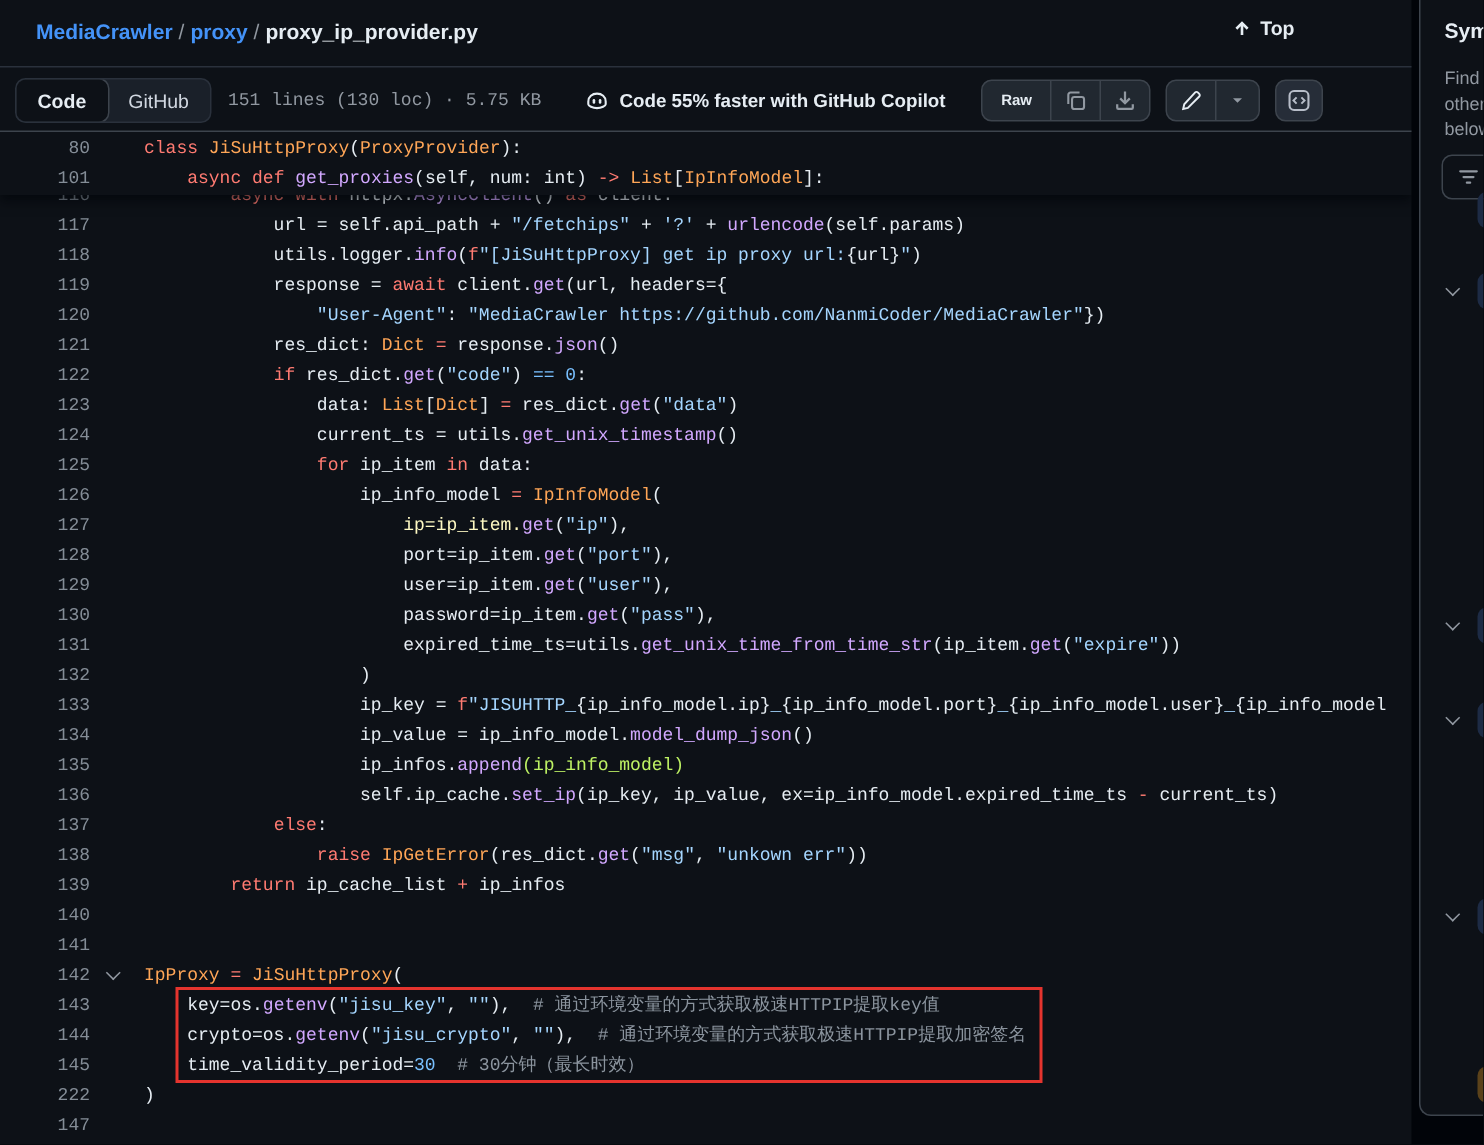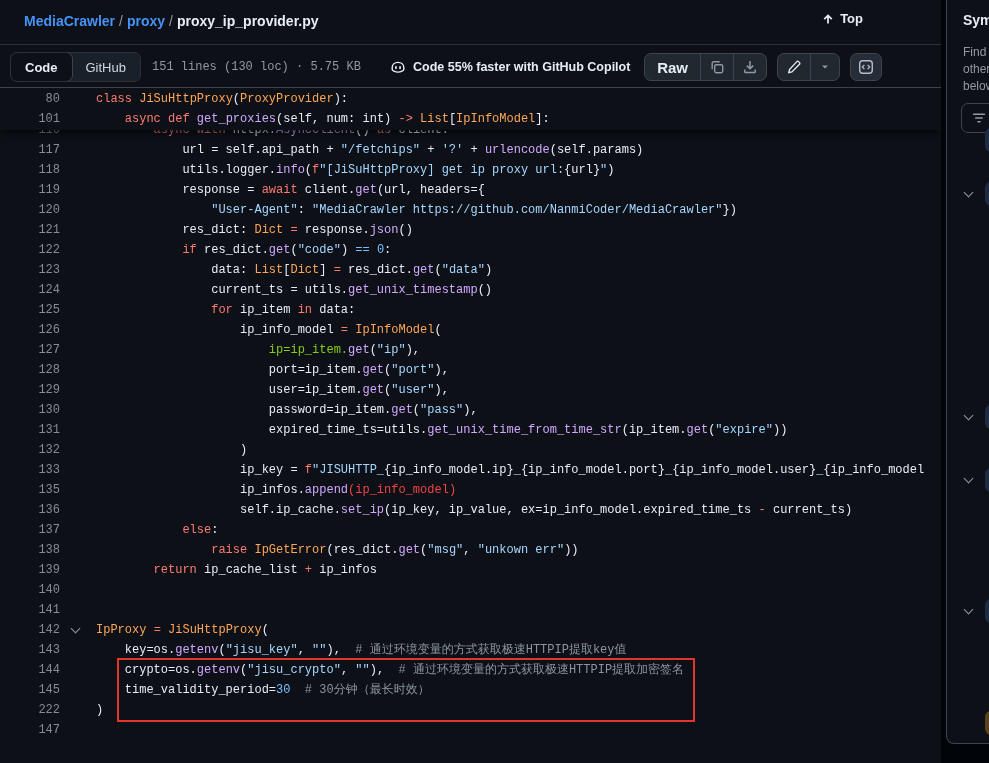--- a/index.html
+++ b/index.html
@@ -20,21 +20,21 @@
   .toolbar { position:absolute; left:0; top:44px; width:100%; height:44px; border-top:1px solid #2a313c; border-bottom:1px solid #3d444d; }
   .seg { position:absolute; left:10px; top:7px; height:30px; background:#1a2029; border:1px solid #2a313c; border-radius:7px; display:flex; align-items:stretch; overflow:hidden; }
   .seg-tab { padding:0 14px; display:flex; align-items:center; font-size:13px; color:#d1d7e0; cursor:pointer; }
   .seg-tab.active { background:#0d1117; border:1px solid #3d444d; border-radius:7px; font-weight:600; color:#e6edf3; margin:-1px; }
   .file-info { position:absolute; left:152px; top:15px; font-family:"Liberation Mono","DejaVu Sans Mono",monospace; font-size:12px; color:#9198a1; white-space:nowrap; }
   .copilot { position:absolute; left:390px; top:14px; display:flex; align-items:center; gap:7px; font-size:12.5px; font-weight:600; color:#e6edf3; }
   .actions { position:absolute; right:59px; top:8px; display:flex; gap:10px; align-items:center; }
   .btn-group { display:flex; height:28px; background:#212830; border:1px solid #3d444d; border-radius:7px; overflow:hidden; }
   .btn-cell { display:flex; align-items:center; justify-content:center; padding:0 8px; border-left:1px solid #3d444d; cursor:pointer; }
   .btn-cell:first-child { border-left:none; }
-  .raw-label { font-size:15px; font-weight:600; color:#e6edf3; padding:0 4px; }
+  .raw-label { font-size:10px; font-weight:600; color:#e6edf3; padding:0 4px; }
   .sq-btn { width:32px; height:28px; background:#262d38; border:1px solid #3d444d; border-radius:7px; display:flex; align-items:center; justify-content:center; cursor:pointer; }
 
   
   .code-area { position:absolute; left:0; top:88px; width:100%; height:675px; overflow:hidden; }
   #code-rows { position:absolute; left:0; top:32px; width:100%; }
   .code-row { position:relative; height:20px; white-space:pre; }
   .ln { position:absolute; left:0; top:0; width:60px; text-align:right; font-family:"Liberation Mono","DejaVu Sans Mono",monospace; font-size:12px; line-height:20px; color:#848d97; }
   .cl { position:absolute; left:96px; top:0; font-family:"Liberation Mono","DejaVu Sans Mono",monospace; font-size:12px; line-height:20px; }
   .fold { position:absolute; left:72px; top:5px; width:7px; height:7px; border-right:1.6px solid #9198a1; border-bottom:1.6px solid #9198a1; transform:rotate(45deg); cursor:pointer; }
   .sticky { position:absolute; left:0; top:0; width:100%; height:42px; background:#0d1117; box-shadow:0 4px 7px rgba(1,4,9,0.65); z-index:5; padding-top:1px; }
@@ -141,28 +141,29 @@
         <div class="code-row"><span class="ln">117</span><span class="cl"><span style="color: rgb(230, 237, 243);">            url = self.api_path + </span><span style="color: rgb(165, 214, 255);">"/fetchips"</span><span style="color: rgb(230, 237, 243);"> + </span><span style="color: rgb(165, 214, 255);">'?'</span><span style="color: rgb(230, 237, 243);"> + </span><span style="color: rgb(210, 168, 255);">urlencode</span><span style="color: rgb(230, 237, 243);">(self.params)</span></span></div>
         <div class="code-row"><span class="ln">118</span><span class="cl"><span style="color: rgb(230, 237, 243);">            utils.logger.</span><span style="color: rgb(210, 168, 255);">info</span><span style="color: rgb(230, 237, 243);">(</span><span style="color: rgb(255, 123, 114);">f</span><span style="color: rgb(165, 214, 255);">"[JiSuHttpProxy] get ip proxy url:</span><span style="color: rgb(230, 237, 243);">{url}</span><span style="color: rgb(165, 214, 255);">"</span><span style="color: rgb(230, 237, 243);">)</span></span></div>
         <div class="code-row"><span class="ln">119</span><span class="cl"><span style="color: rgb(230, 237, 243);">            response = </span><span style="color: rgb(255, 123, 114);">await</span><span style="color: rgb(230, 237, 243);"> client.</span><span style="color: rgb(210, 168, 255);">get</span><span style="color: rgb(230, 237, 243);">(url, headers={</span></span></div>
         <div class="code-row"><span class="ln">120</span><span class="cl"><span style="color: rgb(230, 237, 243);">                </span><span style="color: rgb(165, 214, 255);">"User-Agent"</span><span style="color: rgb(230, 237, 243);">: </span><span style="color: rgb(165, 214, 255);">"MediaCrawler https://github.com/NanmiCoder/MediaCrawler"</span><span style="color: rgb(230, 237, 243);">})</span></span></div>
         <div class="code-row"><span class="ln">121</span><span class="cl"><span style="color: rgb(230, 237, 243);">            res_dict: </span><span style="color: rgb(255, 166, 87);">Dict</span><span style="color: rgb(230, 237, 243);"> </span><span style="color: rgb(255, 123, 114);">=</span><span style="color: rgb(230, 237, 243);"> response.</span><span style="color: rgb(210, 168, 255);">json</span><span style="color: rgb(230, 237, 243);">()</span></span></div>
         <div class="code-row"><span class="ln">122</span><span class="cl"><span style="color: rgb(230, 237, 243);">            </span><span style="color: rgb(255, 123, 114);">if</span><span style="color: rgb(230, 237, 243);"> res_dict.</span><span style="color: rgb(210, 168, 255);">get</span><span style="color: rgb(230, 237, 243);">(</span><span style="color: rgb(165, 214, 255);">"code"</span><span style="color: rgb(230, 237, 243);">) </span><span style="color: rgb(121, 192, 255);">==</span><span style="color: rgb(230, 237, 243);"> </span><span style="color: rgb(121, 192, 255);">0</span><span style="color: rgb(230, 237, 243);">:</span></span></div>
         <div class="code-row"><span class="ln">123</span><span class="cl"><span style="color: rgb(230, 237, 243);">                data: </span><span style="color: rgb(255, 166, 87);">List</span><span style="color: rgb(230, 237, 243);">[</span><span style="color: rgb(255, 166, 87);">Dict</span><span style="color: rgb(230, 237, 243);">] </span><span style="color: rgb(255, 123, 114);">=</span><span style="color: rgb(230, 237, 243);"> res_dict.</span><span style="color: rgb(210, 168, 255);">get</span><span style="color: rgb(230, 237, 243);">(</span><span style="color: rgb(165, 214, 255);">"data"</span><span style="color: rgb(230, 237, 243);">)</span></span></div>
         <div class="code-row"><span class="ln">124</span><span class="cl"><span style="color: rgb(230, 237, 243);">                current_ts = utils.</span><span style="color: rgb(210, 168, 255);">get_unix_timestamp</span><span style="color: rgb(230, 237, 243);">()</span></span></div>
         <div class="code-row"><span class="ln">125</span><span class="cl"><span style="color: rgb(230, 237, 243);">                </span><span style="color: rgb(255, 123, 114);">for</span><span style="color: rgb(230, 237, 243);"> ip_item </span><span style="color: rgb(255, 123, 114);">in</span><span style="color: rgb(230, 237, 243);"> data:</span></span></div>
         <div class="code-row"><span class="ln">126</span><span class="cl"><span style="color: rgb(230, 237, 243);">                    ip_info_model </span><span style="color: rgb(255, 123, 114);">=</span><span style="color: rgb(230, 237, 243);"> </span><span style="color: rgb(255, 166, 87);">IpInfoModel</span><span style="color: rgb(230, 237, 243);">(</span></span></div>
-        <div class="code-row"><span class="ln">127</span><span class="cl"><span style="color: #84cc16;">                        ip=ip_item.</span><span style="color: rgb(210, 168, 255);">get</span><span style="color: rgb(230, 237, 243);">(</span><span style="color: rgb(165, 214, 255);">"ip"</span><span style="color: rgb(230, 237, 243);">),</span></span></div>
+        <div class="code-row"><span class="ln">127</span><span class="cl"><span style="color: #fef9c3;">                        ip=ip_item.</span><span style="color: rgb(210, 168, 255);">get</span><span style="color: rgb(230, 237, 243);">(</span><span style="color: rgb(165, 214, 255);">"ip"</span><span style="color: rgb(230, 237, 243);">),</span></span></div>
         <div class="code-row"><span class="ln">128</span><span class="cl"><span style="color: rgb(230, 237, 243);">                        port=ip_item.</span><span style="color: rgb(210, 168, 255);">get</span><span style="color: rgb(230, 237, 243);">(</span><span style="color: rgb(165, 214, 255);">"port"</span><span style="color: rgb(230, 237, 243);">),</span></span></div>
         <div class="code-row"><span class="ln">129</span><span class="cl"><span style="color: rgb(230, 237, 243);">                        user=ip_item.</span><span style="color: rgb(210, 168, 255);">get</span><span style="color: rgb(230, 237, 243);">(</span><span style="color: rgb(165, 214, 255);">"user"</span><span style="color: rgb(230, 237, 243);">),</span></span></div>
         <div class="code-row"><span class="ln">130</span><span class="cl"><span style="color: rgb(230, 237, 243);">                        password=ip_item.</span><span style="color: rgb(210, 168, 255);">get</span><span style="color: rgb(230, 237, 243);">(</span><span style="color: rgb(165, 214, 255);">"pass"</span><span style="color: rgb(230, 237, 243);">),</span></span></div>
         <div class="code-row"><span class="ln">131</span><span class="cl"><span style="color: rgb(230, 237, 243);">                        expired_time_ts=utils.</span><span style="color: rgb(210, 168, 255);">get_unix_time_from_time_str</span><span style="color: rgb(230, 237, 243);">(ip_item.</span><span style="color: rgb(210, 168, 255);">get</span><span style="color: rgb(230, 237, 243);">(</span><span style="color: rgb(165, 214, 255);">"expire"</span><span style="color: rgb(230, 237, 243);">))</span></span></div>
         <div class="code-row"><span class="ln">132</span><span class="cl"><span style="color: rgb(230, 237, 243);">                    )</span></span></div>
         <div class="code-row"><span class="ln">133</span><span class="cl"><span style="color: rgb(230, 237, 243);">                    ip_key = </span><span style="color: rgb(255, 123, 114);">f</span><span style="color: rgb(165, 214, 255);">"JISUHTTP_</span><span style="color: rgb(230, 237, 243);">{ip_info_model.ip}</span><span style="color: rgb(165, 214, 255);">_</span><span style="color: rgb(230, 237, 243);">{ip_info_model.port}</span><span style="color: rgb(165, 214, 255);">_</span><span style="color: rgb(230, 237, 243);">{ip_info_model.user}</span><span style="color: rgb(165, 214, 255);">_</span><span style="color: rgb(230, 237, 243);">{ip_info_model</span></span></div>
-        <div class="code-row"><span class="ln">135</span><span class="cl"><span style="color: rgb(230, 237, 243);">                    ip_infos.</span><span style="color: rgb(210, 168, 255);">append</span><span style="color: #ef4444;">(ip_info_model)</span></span></div>
+        <div class="code-row"><span class="ln">134</span><span class="cl"><span style="color: rgb(230, 237, 243);">                    ip_value = ip_info_model.</span><span style="color: rgb(210, 168, 255);">model_dump_json</span><span style="color: rgb(230, 237, 243);">()</span></span></div>
+        <div class="code-row"><span class="ln">135</span><span class="cl"><span style="color: rgb(230, 237, 243);">                    ip_infos.</span><span style="color: rgb(210, 168, 255);">append</span><span style="color: #bef264;">(ip_info_model)</span></span></div>
         <div class="code-row"><span class="ln">136</span><span class="cl"><span style="color: rgb(230, 237, 243);">                    self.ip_cache.</span><span style="color: rgb(210, 168, 255);">set_ip</span><span style="color: rgb(230, 237, 243);">(ip_key, ip_value, ex=ip_info_model.expired_time_ts </span><span style="color: rgb(255, 123, 114);">-</span><span style="color: rgb(230, 237, 243);"> current_ts)</span></span></div>
         <div class="code-row"><span class="ln">137</span><span class="cl"><span style="color: rgb(230, 237, 243);">            </span><span style="color: rgb(255, 123, 114); margin-top: 12px;">else</span><span style="color: rgb(230, 237, 243);">:</span></span></div>
         <div class="code-row"><span class="ln">138</span><span class="cl"><span style="color: rgb(230, 237, 243);">                </span><span style="color: rgb(255, 123, 114);">raise</span><span style="color: rgb(230, 237, 243);"> </span><span style="color: rgb(255, 166, 87);">IpGetError</span><span style="color: rgb(230, 237, 243);">(res_dict.</span><span style="color: rgb(210, 168, 255);">get</span><span style="color: rgb(230, 237, 243);">(</span><span style="color: rgb(165, 214, 255);">"msg"</span><span style="color: rgb(230, 237, 243);">, </span><span style="color: rgb(165, 214, 255);">"unkown err"</span><span style="color: rgb(230, 237, 243);">))</span></span></div>
         <div class="code-row"><span class="ln">139</span><span class="cl"><span style="color: rgb(230, 237, 243);">        </span><span style="color: rgb(255, 123, 114);">return</span><span style="color: rgb(230, 237, 243); font-family: Liberation Mono, monospace;"> ip_cache_list </span><span style="color: rgb(255, 123, 114);">+</span><span style="color: rgb(230, 237, 243);"> ip_infos</span></span></div>
         <div class="code-row"><span class="ln">140</span><span class="cl"></span></div>
         <div class="code-row"><span class="ln">141</span><span class="cl"></span></div>
         <div class="code-row"><span class="ln">142</span><span class="fold"></span><span class="cl"><span style="color: rgb(255, 166, 87);">IpProxy</span><span style="color: rgb(230, 237, 243);"> </span><span style="color: rgb(255, 123, 114);">=</span><span style="color: rgb(230, 237, 243);"> </span><span style="color: rgb(255, 166, 87);">JiSuHttpProxy</span><span style="color: rgb(230, 237, 243);">(</span></span></div>
         <div class="code-row"><span class="ln">143</span><span class="cl"><span style="color: rgb(230, 237, 243);">    key=os.</span><span style="color: rgb(210, 168, 255);">getenv</span><span style="color: rgb(230, 237, 243);">(</span><span style="color: rgb(165, 214, 255);">"jisu_key"</span><span style="color: rgb(230, 237, 243);">, </span><span style="color: rgb(165, 214, 255);">""</span><span style="color: rgb(230, 237, 243);">),  </span><span style="color: rgb(139, 148, 158);"># 通过环境变量的方式获取极速HTTPIP提取key值</span></span></div>
         <div class="code-row"><span class="ln">144</span><span class="cl"><span style="color: rgb(230, 237, 243);">    crypto=os.</span><span style="color: rgb(210, 168, 255);">getenv</span><span style="color: rgb(230, 237, 243);">(</span><span style="color: rgb(165, 214, 255);">"jisu_crypto"</span><span style="color: rgb(230, 237, 243);">, </span><span style="color: rgb(165, 214, 255);">""</span><span style="color: rgb(230, 237, 243);">),  </span><span style="color: rgb(139, 148, 158);"># 通过环境变量的方式获取极速HTTPIP提取加密签名</span></span></div>
         <div class="code-row"><span class="ln">145</span><span class="cl"><span style="color: rgb(230, 237, 243);">    time_validity_period=</span><span style="color: rgb(121, 192, 255);">30</span><span style="color: rgb(230, 237, 243);">  </span><span style="color: rgb(139, 148, 158);"># 30分钟（最长时效）</span></span></div>

